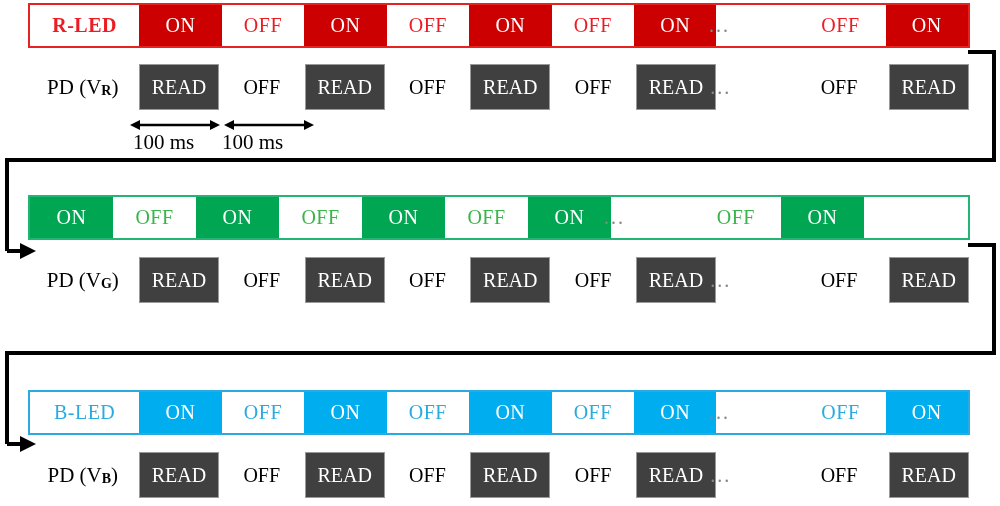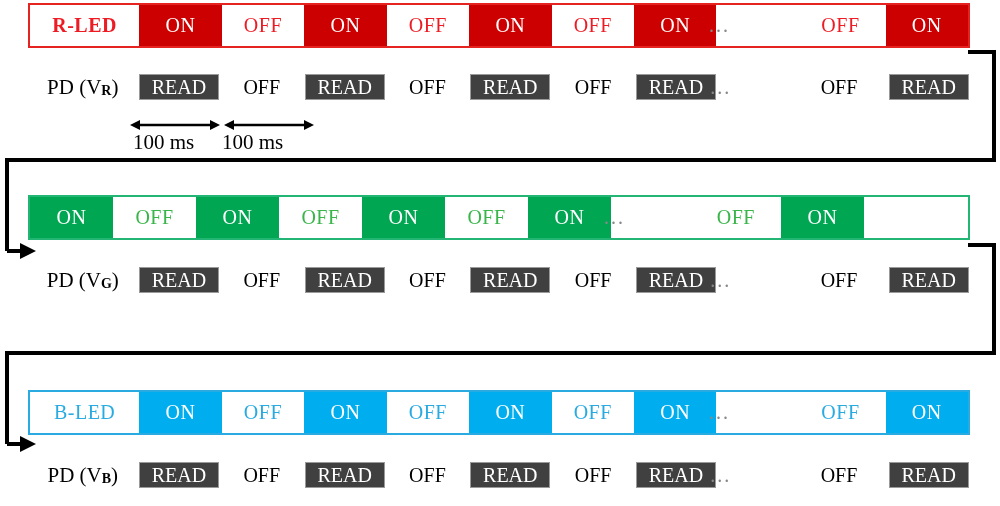--- a/index.html
+++ b/index.html
@@ -90,21 +90,21 @@
     color: #000000;
     position: relative;
   }
   .pd-cell.pd-label {
     font-size: 21px;
     justify-content: center;
   }
   .pd-cell.pd-read {
     background: #404040;
     color: #ffffff;
-    height: 26px;
+    height: 46px;
     border: 1px solid #9a9a9a;
   }
   .pd-cell.wide {
     justify-content: flex-end;
     padding-right: 30px;
   }
   .pd-cell .dots {
     position: absolute;
     left: 50%;
     transform: translateX(-92px);

